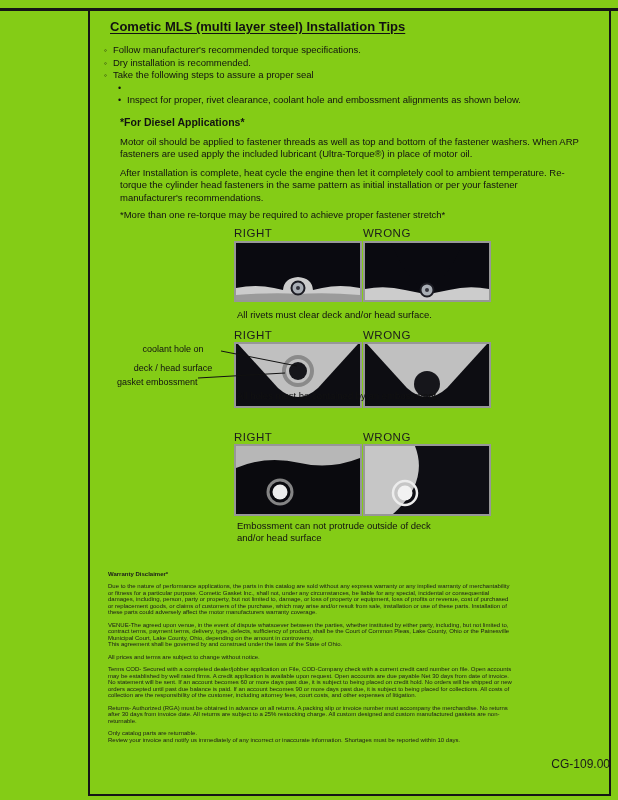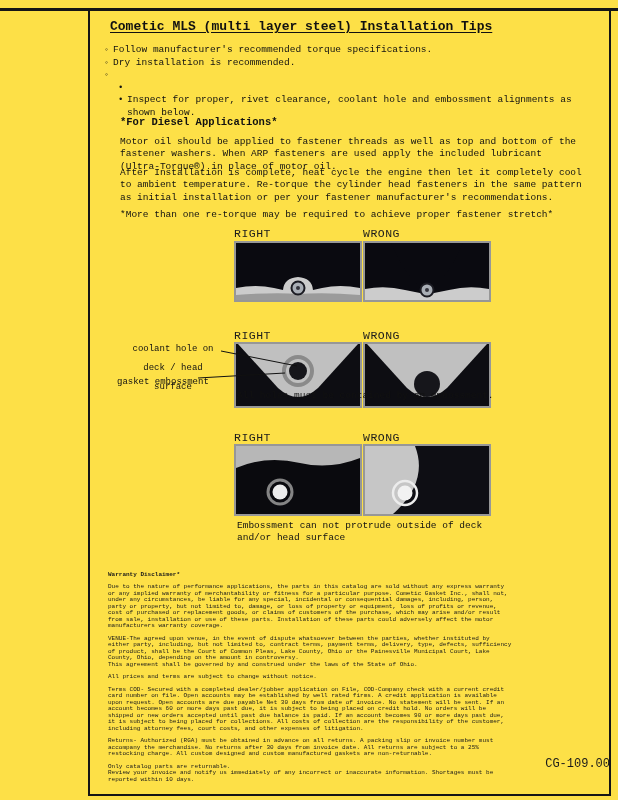--- a/index.html
+++ b/index.html
@@ -1,22 +1,22 @@
 <!DOCTYPE html>
 <html><head>
 <meta charset="utf-8">
 <style>
   html, body { margin: 0; padding: 0; background: #ffffff; }
   .page {
     position: relative;
     width: 618px;
     height: 800px;
-    background: #fde047;
+    background: #84cc16;
     color: #111111;
-    font-family: Liberation Mono, monospace;
+    font-family: Liberation Sans, sans-serif;
     overflow: hidden;
   }
   
   .frame { position: absolute; background: #151515; }
   .frame-top    { left: 0;   top: 8px;   width: 618px; height: 2.5px; }
   .frame-left   { left: 88px; top: 8px;  width: 2px;   height: 788px; }
   .frame-right  { left: 609px; top: 8px; width: 2px;   height: 788px; }
   .frame-bottom { left: 88px; top: 794px; width: 523px; height: 2px; }
 
   .title {
@@ -98,20 +98,21 @@
     <div class="tip">
       <span class="marker">◦</span>
       <span class="tip-text">Follow manufacturer's recommended torque specifications.</span>
     </div>
     <div class="tip">
       <span class="marker">◦</span>
       <span class="tip-text">Dry installation is recommended.</span>
     </div>
     <div class="tip">
       <span class="marker">◦</span>
+      <span class="tip-text">Take the following steps to assure a proper seal</span>
     </div>
     <div class="tip sub">
       <span class="marker">•</span>
     </div>
     <div class="tip sub">
       <span class="marker">•</span>
       <span class="tip-text">Inspect for proper, rivet clearance, coolant hole and embossment alignments as shown below.</span>
     </div>
   </div>
 
@@ -133,20 +134,21 @@
   </div>
   <div class="panel p-w1">
     <svg viewBox="0 0 124 57" width="124" height="57">
       <rect width="124" height="57" fill="#0a0a10"></rect>
       <path d="M0 57 L0 46 Q20 42 40 47 L55 50 L69 50 L84 47 Q104 42 124 46 L124 57 Z" fill="#cccccc"></path>
       <path d="M26 0 L98 0 Q86 28 72 41 L52 41 Q38 28 26 0 Z" fill="#0a0a10"></path>
       <circle cx="62" cy="47" r="6.5" fill="#a9aeb5" stroke="#1b1b22" stroke-width="2"></circle>
       <circle cx="62" cy="47" r="2" fill="#33333c"></circle>
     </svg>
   </div>
+  <p class="caption c1">All rivets must clear deck and/or head surface.</p>
 
   <div class="dg-header h-r row2-h">RIGHT</div>
   <div class="dg-header h-w row2-h">WRONG</div>
   <div class="side-label coolant-label pre">coolant hole on
 deck / head surface</div>
   <div class="side-label embossment-label">gasket embossment</div>
   <div class="panel p-r2">
     <svg viewBox="0 0 124 62" width="124" height="62">
       <rect width="124" height="62" fill="#0d0d12"></rect>
       <path d="M2 0 L122 0 L82 44 Q62 62 42 44 Z" fill="#c0c0c0"></path>

